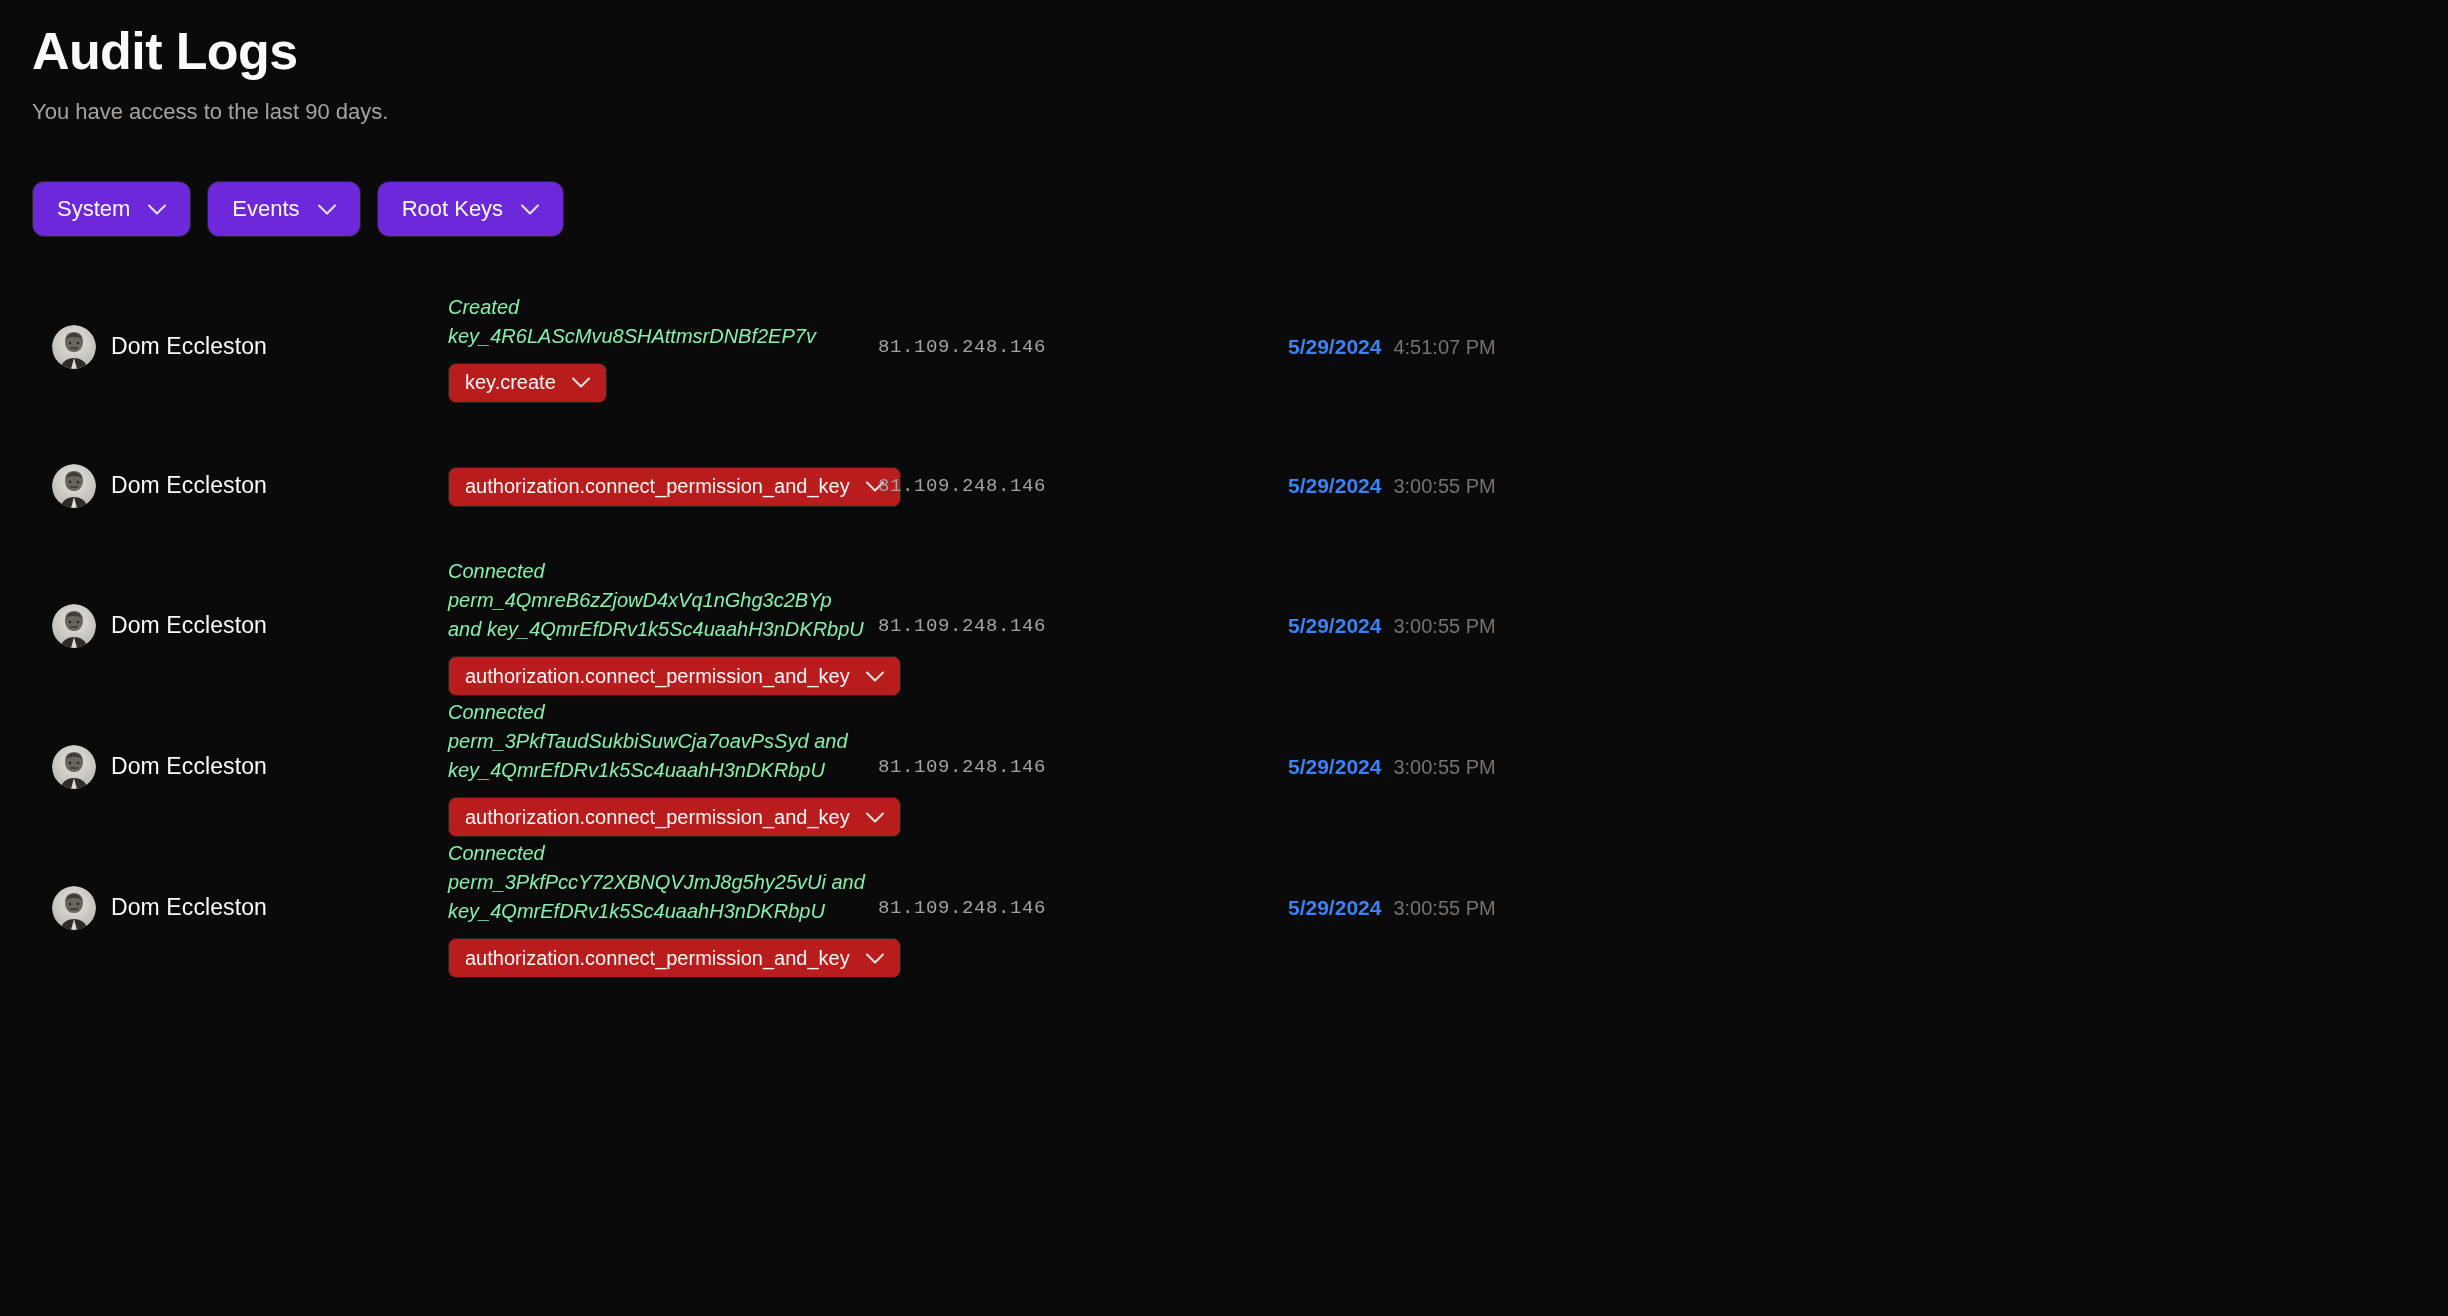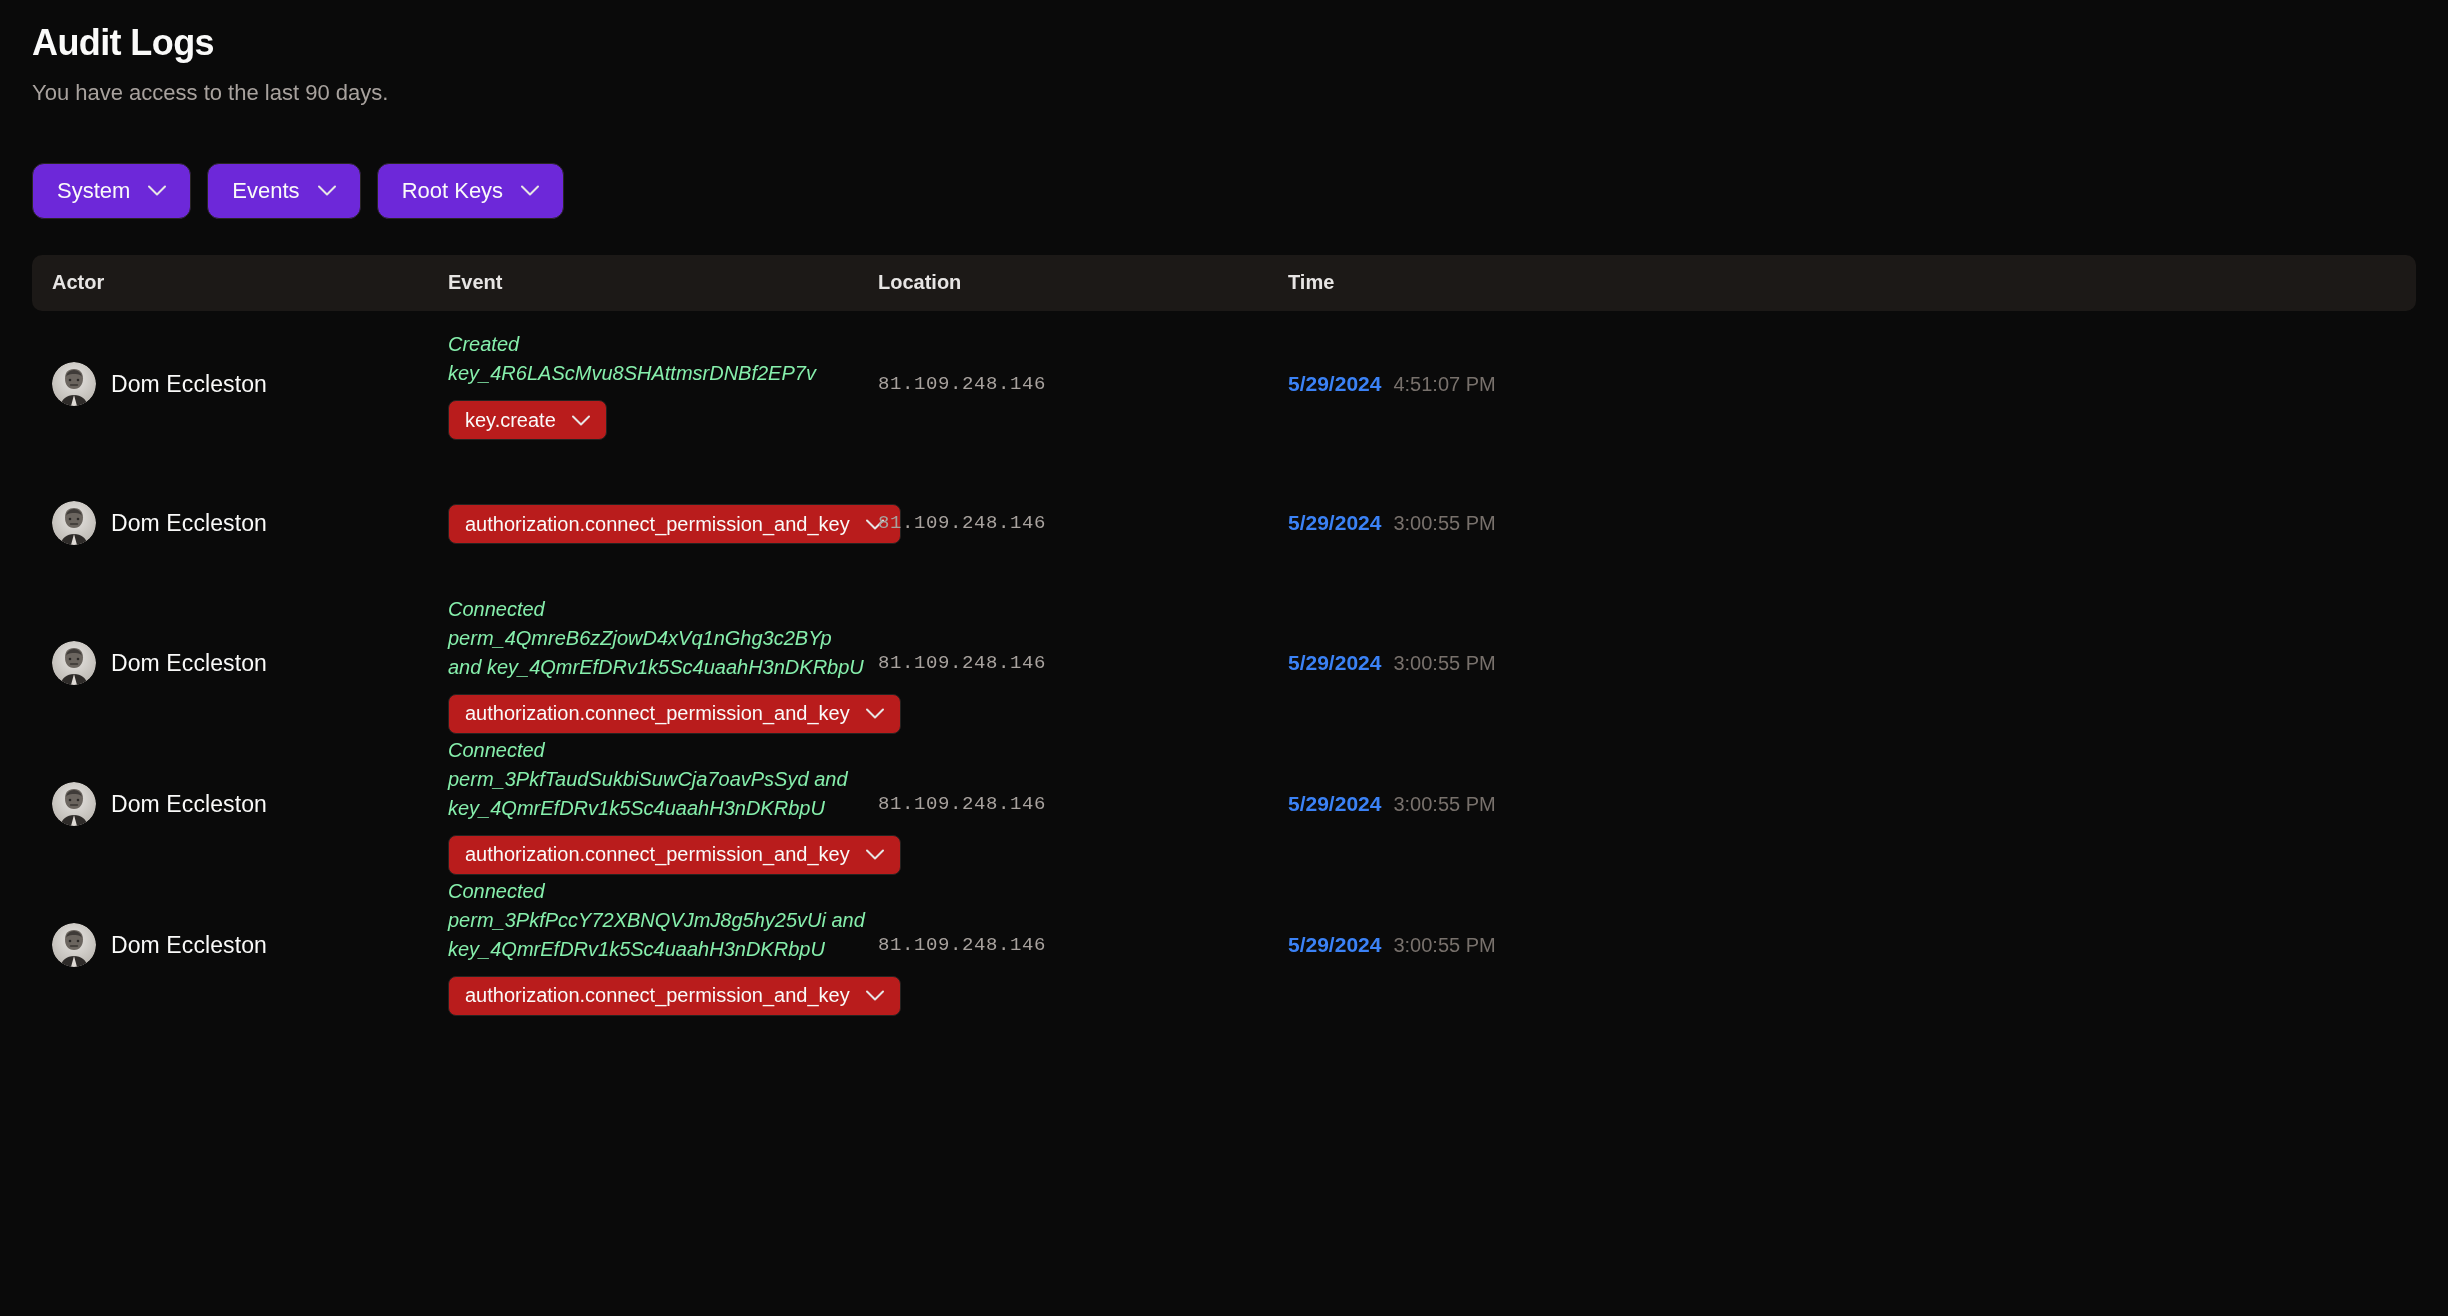--- a/index.html
+++ b/index.html
@@ -21,21 +21,21 @@
     width: 2448px;
     height: 1316px;
     position: relative;
     padding: 0 32px;
   }
 
   
   .page-header { padding-top: 22px; }
 
   .page-title {
-    font-size: 36px;
+    font-size: 52px;
     font-weight: 700;
     letter-spacing: -0.6px;
     color: #fafaf9;
     line-height: 1.15;
   }
 
   .page-subtitle {
     margin-top: 16px;
     font-size: 22px;
     font-weight: 400;
@@ -230,26 +230,20 @@
         <svg viewBox="0 0 18 11">
             <path d="M1 1.5 L9 9.5 L17 1.5" fill="none" stroke="#e7e5e4" stroke-width="2" stroke-linecap="round" stroke-linejoin="round"></path>
           </svg>
       </span>
     </button>
 
   </div>
 
   <div class="audit-table">
 
-    <div class="table-head">
-      <div class="th col-actor">Actor</div>
-      <div class="th col-event">Event</div>
-      <div class="th col-location">Location</div>
-      <div class="th col-time">Time</div>
-    </div>
 
     <div class="table-body" id="table-body">
   <div class="table-row">
 
     <div class="col-actor actor-cell">
       <span class="avatar">
         <svg viewBox="0 0 44 44">
           <defs>
             <clipPath id="cp1">
                     <circle cx="22" cy="22" r="22"></circle>

